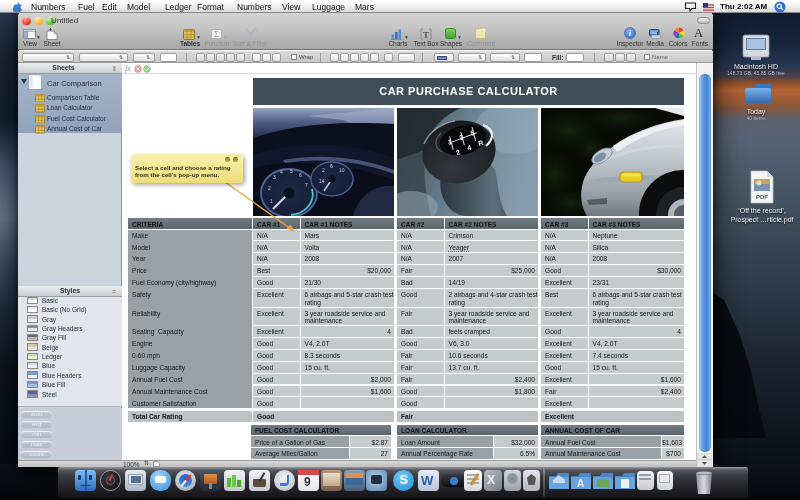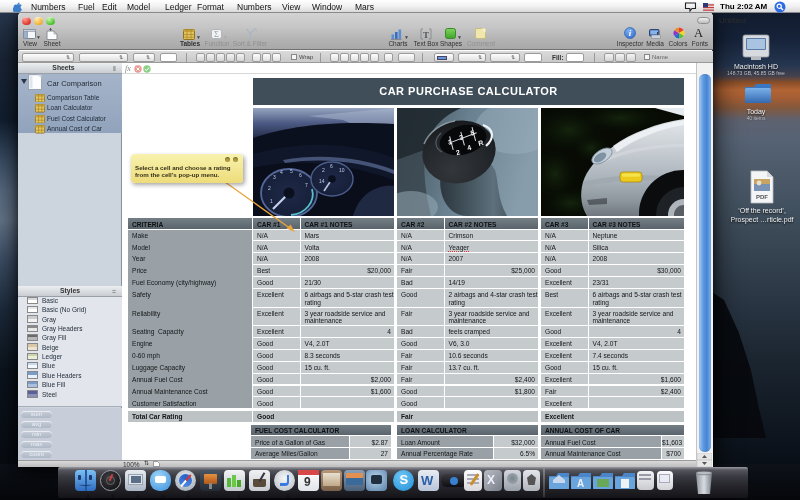--- a/index.html
+++ b/index.html
@@ -21,21 +21,21 @@
  font-size:8.5px;color:#111;z-index:30;}
 #menubar .mi{position:absolute;top:1.5px;}
 #win{position:absolute;left:18px;top:12px;width:695px;height:455px;border-radius:5px 5px 0 0;
  box-shadow:0 8px 30px rgba(0,0,0,.8),0 2px 8px rgba(0,0,0,.55);background:#fff;z-index:5;border:1px solid #3c3c3c;}
 #chrome{position:absolute;left:18px;top:12px;width:695px;height:38px;border-radius:5px 5px 0 0;
  background:linear-gradient(180deg,#d4d4d4 0%,#c6c6c6 40%,#b4b4b4 72%,#a8a8a8 100%);
  border-bottom:1px solid #707070;box-shadow:inset 0 1px 0 #ececec;z-index:6;}
 #fbar{position:absolute;left:18px;top:51px;width:695px;height:12px;
  background:linear-gradient(180deg,#dbdbdb,#c9c9c9);border-bottom:1px solid #9a9a9a;z-index:6;}
 .tl{position:absolute;top:16.5px;width:8.5px;height:8.5px;border-radius:50%;z-index:7;}
-#title{position:absolute;left:18px;top:16px;width:695px;text-align:right;font-size:8px;color:#2e2e2e;z-index:7;margin-left:33px;}
+#title{position:absolute;left:18px;top:16px;width:695px;text-align:left;font-size:8px;color:#2e2e2e;z-index:7;margin-left:33px;}
 .tbi{position:absolute;font-size:6.5px;color:#303030;text-align:center;width:70px;z-index:7;top:40px;}
 .tbg{color:#909090;}
 .fw{position:absolute;background:linear-gradient(180deg,#fdfdfd,#e0e0e0);border:1px solid #9b9b9b;border-radius:2px;height:9px;top:53px;z-index:7;}
 .fsep{position:absolute;top:53px;width:1px;height:9px;background:#999;z-index:7;}
 #sidebar{position:absolute;left:18px;top:63px;width:104px;height:396.5px;background:#ccd4de;border-right:1px solid #8a929c;z-index:6;}
 .shead{position:absolute;left:18px;width:104px;height:10.5px;background:linear-gradient(180deg,#eceef0,#c9cdd2);
  border-bottom:1px solid #9aa0a8;font-size:6.8px;font-weight:bold;color:#333;text-align:center;line-height:10.5px;z-index:7;}
 #selblk{position:absolute;left:18px;top:73.5px;width:104px;height:59px;background:linear-gradient(180deg,#a5b4c9,#91a3bc);z-index:6;}
 .sitem{position:absolute;font-size:6.5px;color:#1e2835;z-index:7;}
 #styleslist{position:absolute;left:18px;top:294.5px;width:104px;height:112px;background:#e2e6ec;border-bottom:1px solid #a8aeb8;z-index:6;}
@@ -106,21 +106,21 @@
       <path fill="#3b7ecb" d="M50 36c6 0 14-5 25-5 4 0 16 1 24 12-1 1-14 8-14 24 0 19 17 25 17 25s-12 33-28 33c-7 0-12-5-20-5-8 0-14 5-20 5C18 125 0 95 0 71c0-23 15-35 29-35 9 0 16 5 21 5z" transform="translate(5,3) scale(0.93)"></path>
     </svg>
 <div class="mi" style="left:31px;font-weight:normal;">Numbers</div>
 <div class="mi" style="left:78px;">Fuel</div>
 <div class="mi" style="left:102px;">Edit</div>
 <div class="mi" style="left:127px;">Model</div>
 <div class="mi" style="left:165px;">Ledger</div>
 <div class="mi" style="left:197px;">Format</div>
 <div class="mi" style="left:237px;">Numbers</div>
 <div class="mi" style="left:282px;">View</div>
-<div class="mi" style="left:312px;">Window</div>
+<div class="mi" style="left:312px;">Luggage</div>
 <div class="mi" style="left:355px;">Mars</div>
 <svg class="abs" style="left:684px;top:2px" width="13" height="10" viewBox="0 0 13 10">
  <path d="M1.5 1 L11.5 1 L11.5 6.5 L8 6.5 L6 9 L5.8 6.5 L1.5 6.5 Z" fill="none" stroke="#222" stroke-width="1.1"></path>
     </svg>
 <svg class="abs" style="left:703px;top:2.5px" width="11" height="8" viewBox="0 0 11 8">
  <rect width="11" height="8" fill="#e8e8e8"></rect>
       <rect y="1.3" width="11" height="1.3" fill="#c43c3c"></rect>
       <rect y="3.9" width="11" height="1.3" fill="#c43c3c"></rect>
       <rect y="6.5" width="11" height="1.3" fill="#c43c3c"></rect>
       <rect width="5" height="4.2" fill="#2c3a78"></rect>

